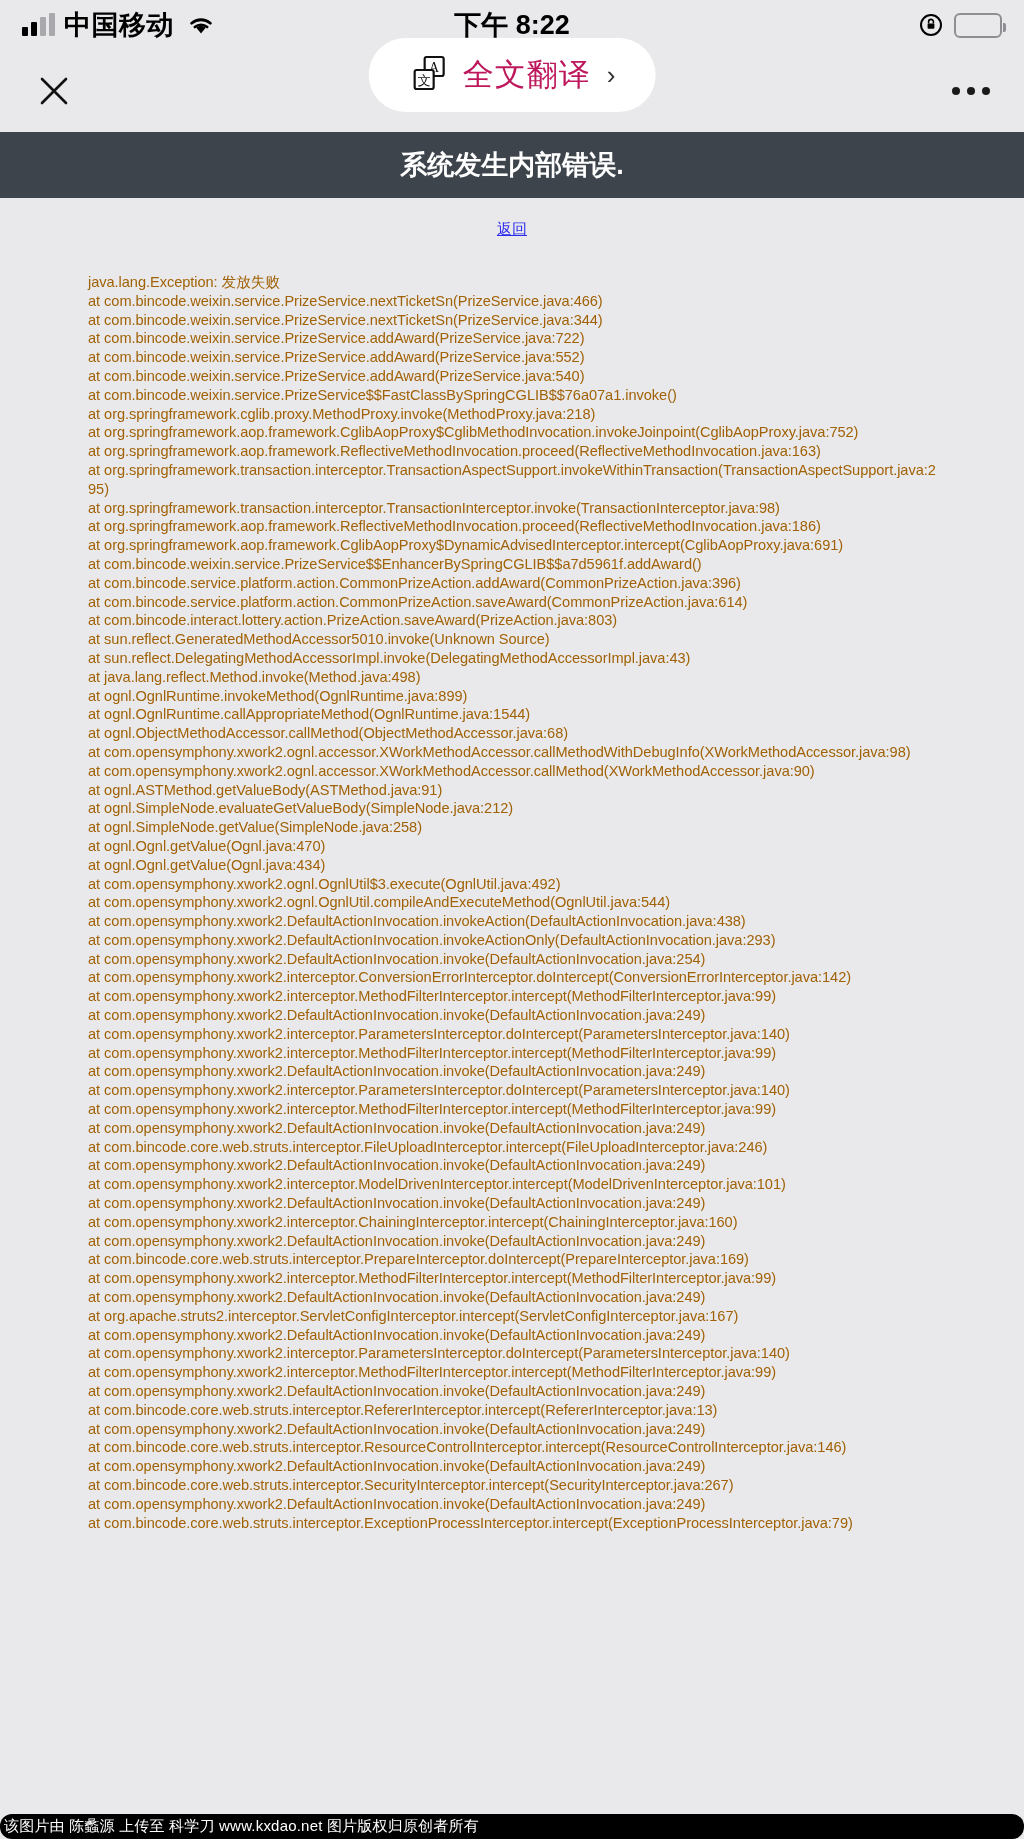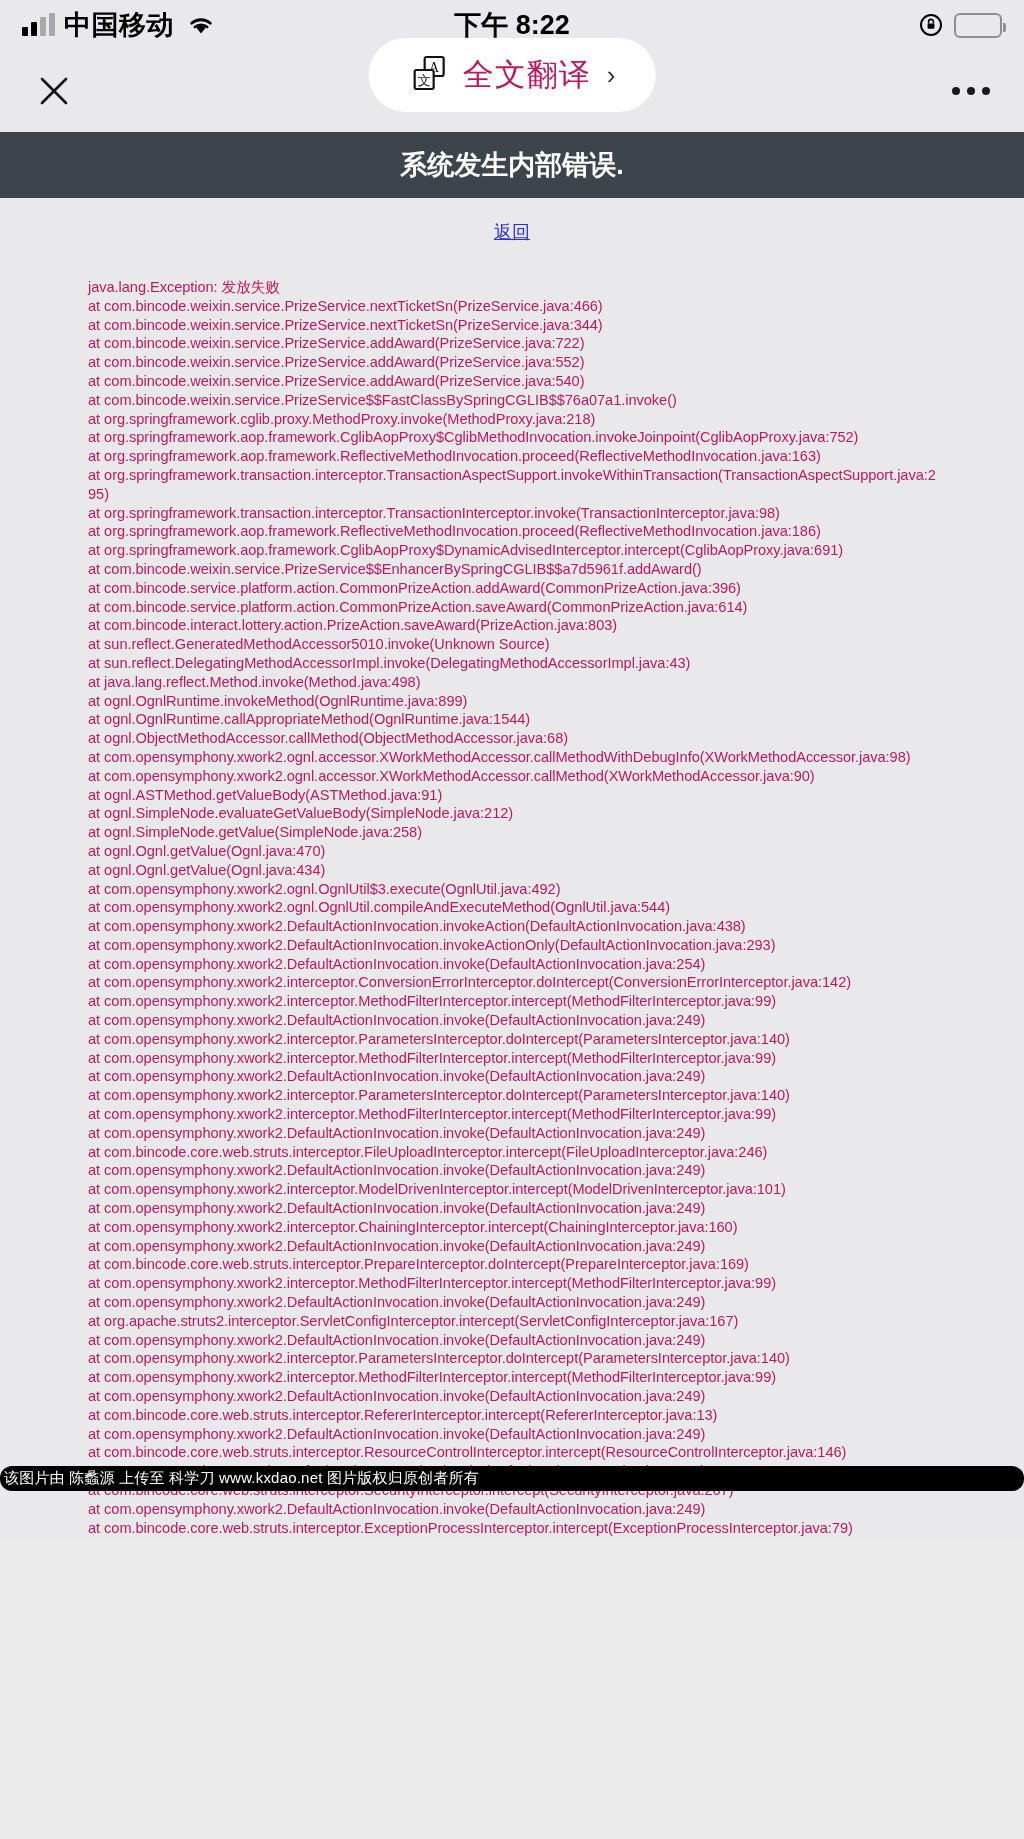--- a/index.html
+++ b/index.html
@@ -6,21 +6,21 @@
   html, body {
     width: 1024px;
     height: 1839px;
     background: #ebebeb;
     font-family: "Liberation Sans", "DejaVu Sans", sans-serif;
     overflow: hidden;
   }
   #page {
     position: relative;
     width: 1024px;
-    height: 1491px;
+    height: 1839px;
     background: #e9e9eb;
   }
 
   
   .statusbar {
     position: relative;
     height: 50px;
     background: #e9e9eb;
     display: flex;
     align-items: center;
@@ -99,29 +99,29 @@
     font-weight: 700;
     text-align: center;
   }
   .content {
     background: #e9e9eb;
     padding-top: 0;
   }
   .back-wrap { text-align: center; padding: 22px 0 6px 0; }
   .back-link {
     color: #2b2bee;
-    font-size: 18px;
+    font-size: 15px;
     text-decoration: underline;
     cursor: pointer;
   }
   .trace {
     padding: 28px 88px 0 88px;
     font-size: 14.6px;
     line-height: 18.8px;
-    color: #be185d;
+    color: #a16207;
     letter-spacing: -0.05px;
   }
   .trace .ln {
     white-space: pre-wrap;
     word-break: break-all;
     overflow-wrap: anywhere;
   }
 
   
   .watermark {

